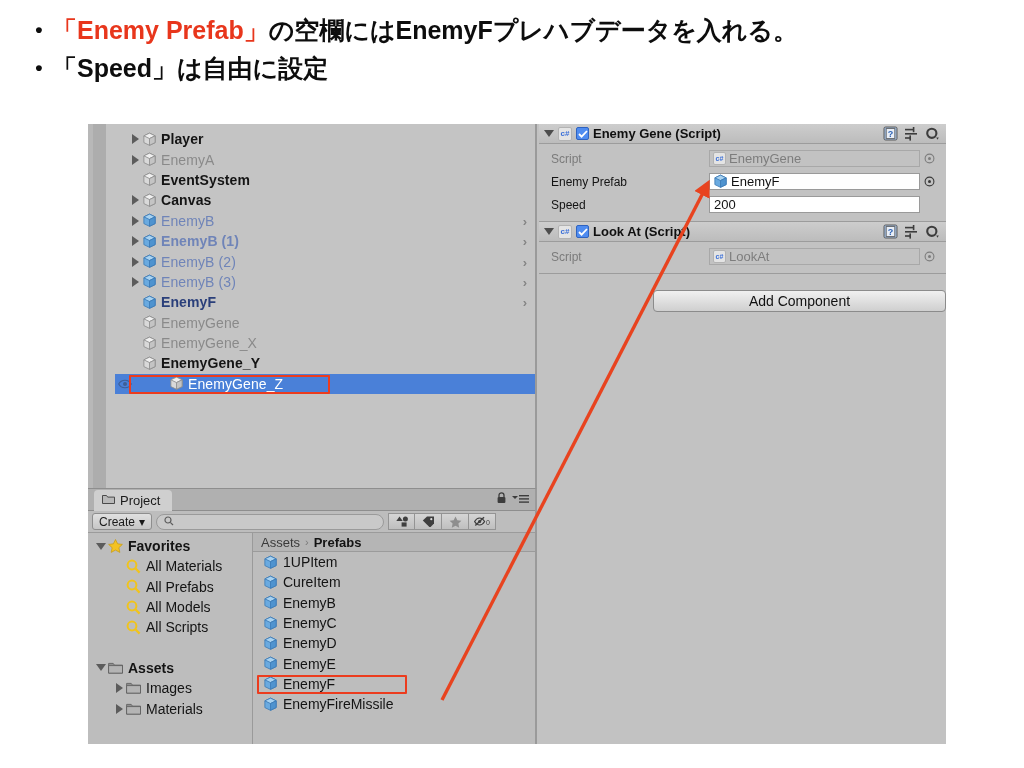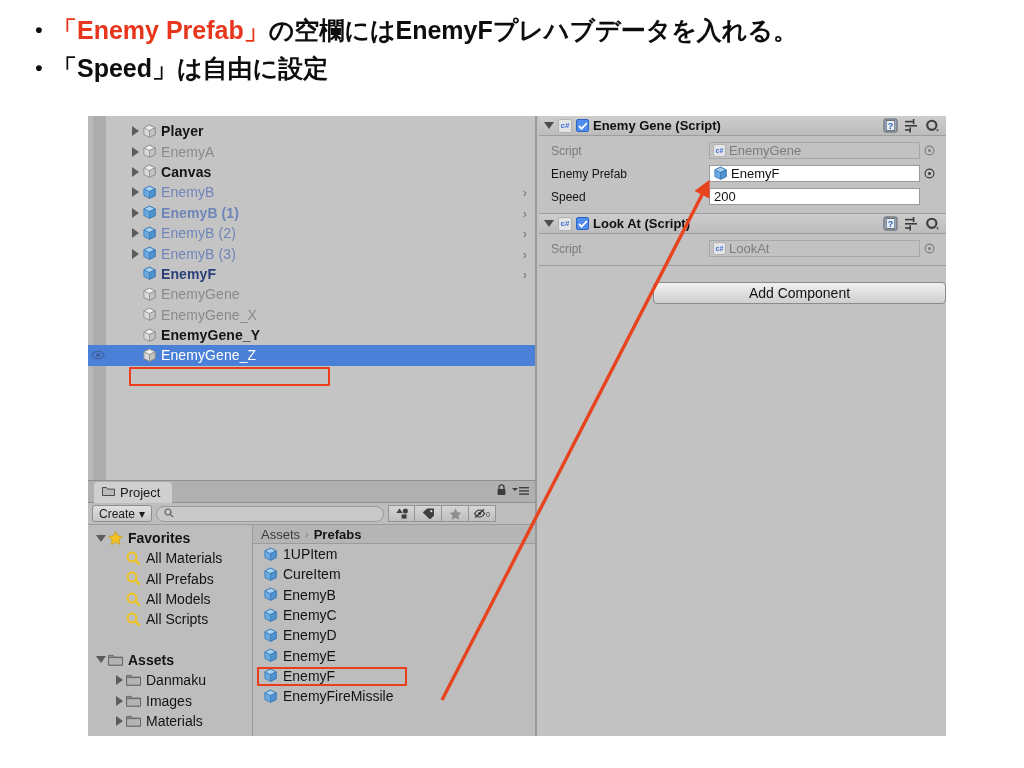--- a/index.html
+++ b/index.html
@@ -20,21 +20,21 @@
   .bullet-dot {
     width: 26px; flex: 0 0 26px; text-align: center;
     font-size: 21px; line-height: 1.5; color: #0d0d0d;
   }
   .bullet-text { white-space: nowrap; }
   .hl-red { color: #e8361c; }
 
   
   .unity {
     position: absolute;
-    left: 88px; top: 116px;
+    left: 88px; top: 124px;
     width: 858px; height: 620px;
     background: #c2c2c2;
     font-size: 12px;
     overflow: hidden;
   }
 
   
   .left-col {
     position: absolute; left: 0; top: 0;
     width: 449px; height: 620px;
@@ -55,21 +55,21 @@
   }
   .h-gutter-edge {
     position: absolute; left: 0; top: 0;
     width: 5px; height: 364px; background: #b8b8b8;
   }
   .h-rows { position: absolute; left: 0; top: 5px; width: 449px; }
   .h-row {
     position: relative; height: 20.4px;
     display: flex; align-items: center;
   }
-  .h-row.selected { background: #4a80d8; }
+  .h-row.selected { background: #4a80d8; margin-left: 27px; }
   .h-row .eye {
     position: absolute; left: 2px; width: 16px;
     display: flex; align-items: center; justify-content: center;
   }
   .h-label {
     font-size: 14px; white-space: nowrap;
     letter-spacing: .1px;
   }
   .h-row.selected .h-label { color: #ffffff; }
   .tw {
@@ -321,20 +321,32 @@
               <svg width="15" height="15" viewBox="0 0 16 16">
                 <path d="M8 1.2l6 2.9v7.2l-6 2.9-6-2.9V4.1z" fill="#d9d9d9" stroke="#8d8d8d" stroke-width=".9"></path>
                 <path d="M8 1.2l6 2.9-6 2.9-6-2.9z" fill="#efefef" stroke="#8d8d8d" stroke-width=".9"></path>
                 <path d="M8 7l6-2.9v7.2L8 14.2z" fill="#c4c4c4" stroke="#8d8d8d" stroke-width=".9"></path>
               </svg>
             </span>
             <span class="h-label" style="color:#8a8a8a;font-weight:normal">EnemyA</span>
           </div>
           <div class="h-row">
             <span style="width:40px;flex:0 0 40px"></span>
+            <span class="tw"></span>
+            <span class="cube">
+              <svg width="15" height="15" viewBox="0 0 16 16">
+                <path d="M8 1.2l6 2.9v7.2l-6 2.9-6-2.9V4.1z" fill="#d9d9d9" stroke="#8d8d8d" stroke-width=".9"></path>
+                <path d="M8 1.2l6 2.9-6 2.9-6-2.9z" fill="#efefef" stroke="#8d8d8d" stroke-width=".9"></path>
+                <path d="M8 7l6-2.9v7.2L8 14.2z" fill="#c4c4c4" stroke="#8d8d8d" stroke-width=".9"></path>
+              </svg>
+            </span>
+            <span class="h-label" style="color:#141414;font-weight:bold">EventSystem</span>
+          </div>
+          <div class="h-row">
+            <span style="width:40px;flex:0 0 40px"></span>
             <span class="tw">
               <span class="tri-r"></span>
             </span>
             <span class="cube">
               <svg width="15" height="15" viewBox="0 0 16 16">
                 <path d="M8 1.2l6 2.9v7.2l-6 2.9-6-2.9V4.1z" fill="#d9d9d9" stroke="#8d8d8d" stroke-width=".9"></path>
                 <path d="M8 1.2l6 2.9-6 2.9-6-2.9z" fill="#efefef" stroke="#8d8d8d" stroke-width=".9"></path>
                 <path d="M8 7l6-2.9v7.2L8 14.2z" fill="#c4c4c4" stroke="#8d8d8d" stroke-width=".9"></path>
               </svg>
             </span>
@@ -608,33 +620,20 @@
               <span class="tw">
                 <span style="width:0;height:0;border-top:7px solid #5c5c5c;border-left:5px solid transparent;border-right:5px solid transparent"></span>
               </span>
               <span style="margin-right:5px;display:flex;align-items:center">
                 <svg width="15" height="12" viewBox="0 0 15 12">
                   <path d="M.6 1.4h4.6l1.3 1.7h8v8H.6z" fill="#8f8f8f" stroke="#5a5a5a" stroke-width=".8"></path>
                   <path d="M.6 3.6h13.9v7.5H.6z" fill="#b4b4b4" stroke="#5a5a5a" stroke-width=".8"></path>
                 </svg>
               </span>
               <span style="font-weight:bold">Assets</span>
-            </div>
-            <div class="t-row">
-              <span style="width:24px;flex:0 0 24px"></span>
-              <span class="tw">
-                <span class="tri-r"></span>
-              </span>
-              <span style="margin-right:5px;display:flex;align-items:center">
-                <svg width="15" height="12" viewBox="0 0 15 12">
-                  <path d="M.6 1.4h4.6l1.3 1.7h8v8H.6z" fill="#8f8f8f" stroke="#5a5a5a" stroke-width=".8"></path>
-                  <path d="M.6 3.6h13.9v7.5H.6z" fill="#b4b4b4" stroke="#5a5a5a" stroke-width=".8"></path>
-                </svg>
-              </span>
-              <span style="font-weight:normal">Danmaku</span>
             </div>
             <div class="t-row">
               <span style="width:24px;flex:0 0 24px"></span>
               <span class="tw">
                 <span class="tri-r"></span>
               </span>
               <span style="margin-right:5px;display:flex;align-items:center">
                 <svg width="15" height="12" viewBox="0 0 15 12">
                   <path d="M.6 1.4h4.6l1.3 1.7h8v8H.6z" fill="#8f8f8f" stroke="#5a5a5a" stroke-width=".8"></path>
                   <path d="M.6 3.6h13.9v7.5H.6z" fill="#b4b4b4" stroke="#5a5a5a" stroke-width=".8"></path>

